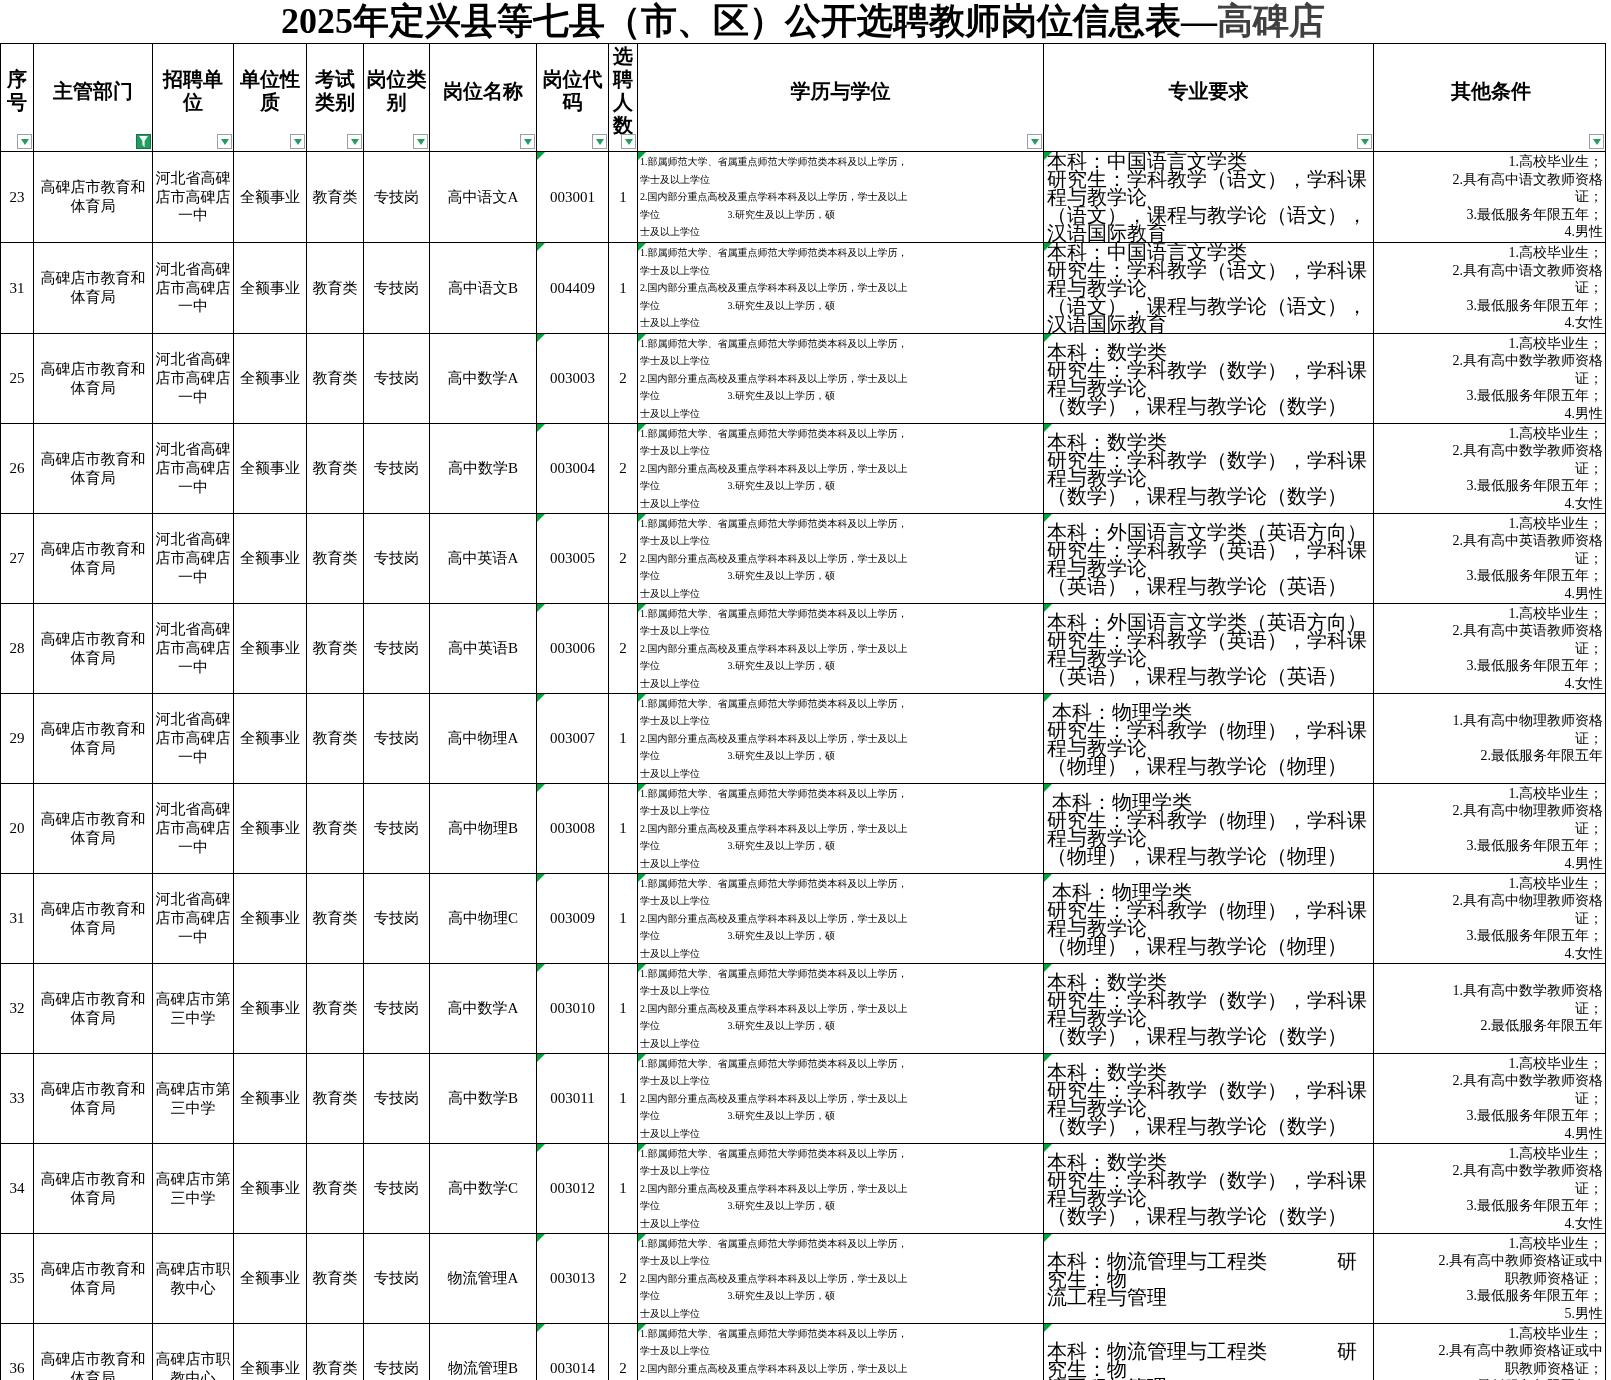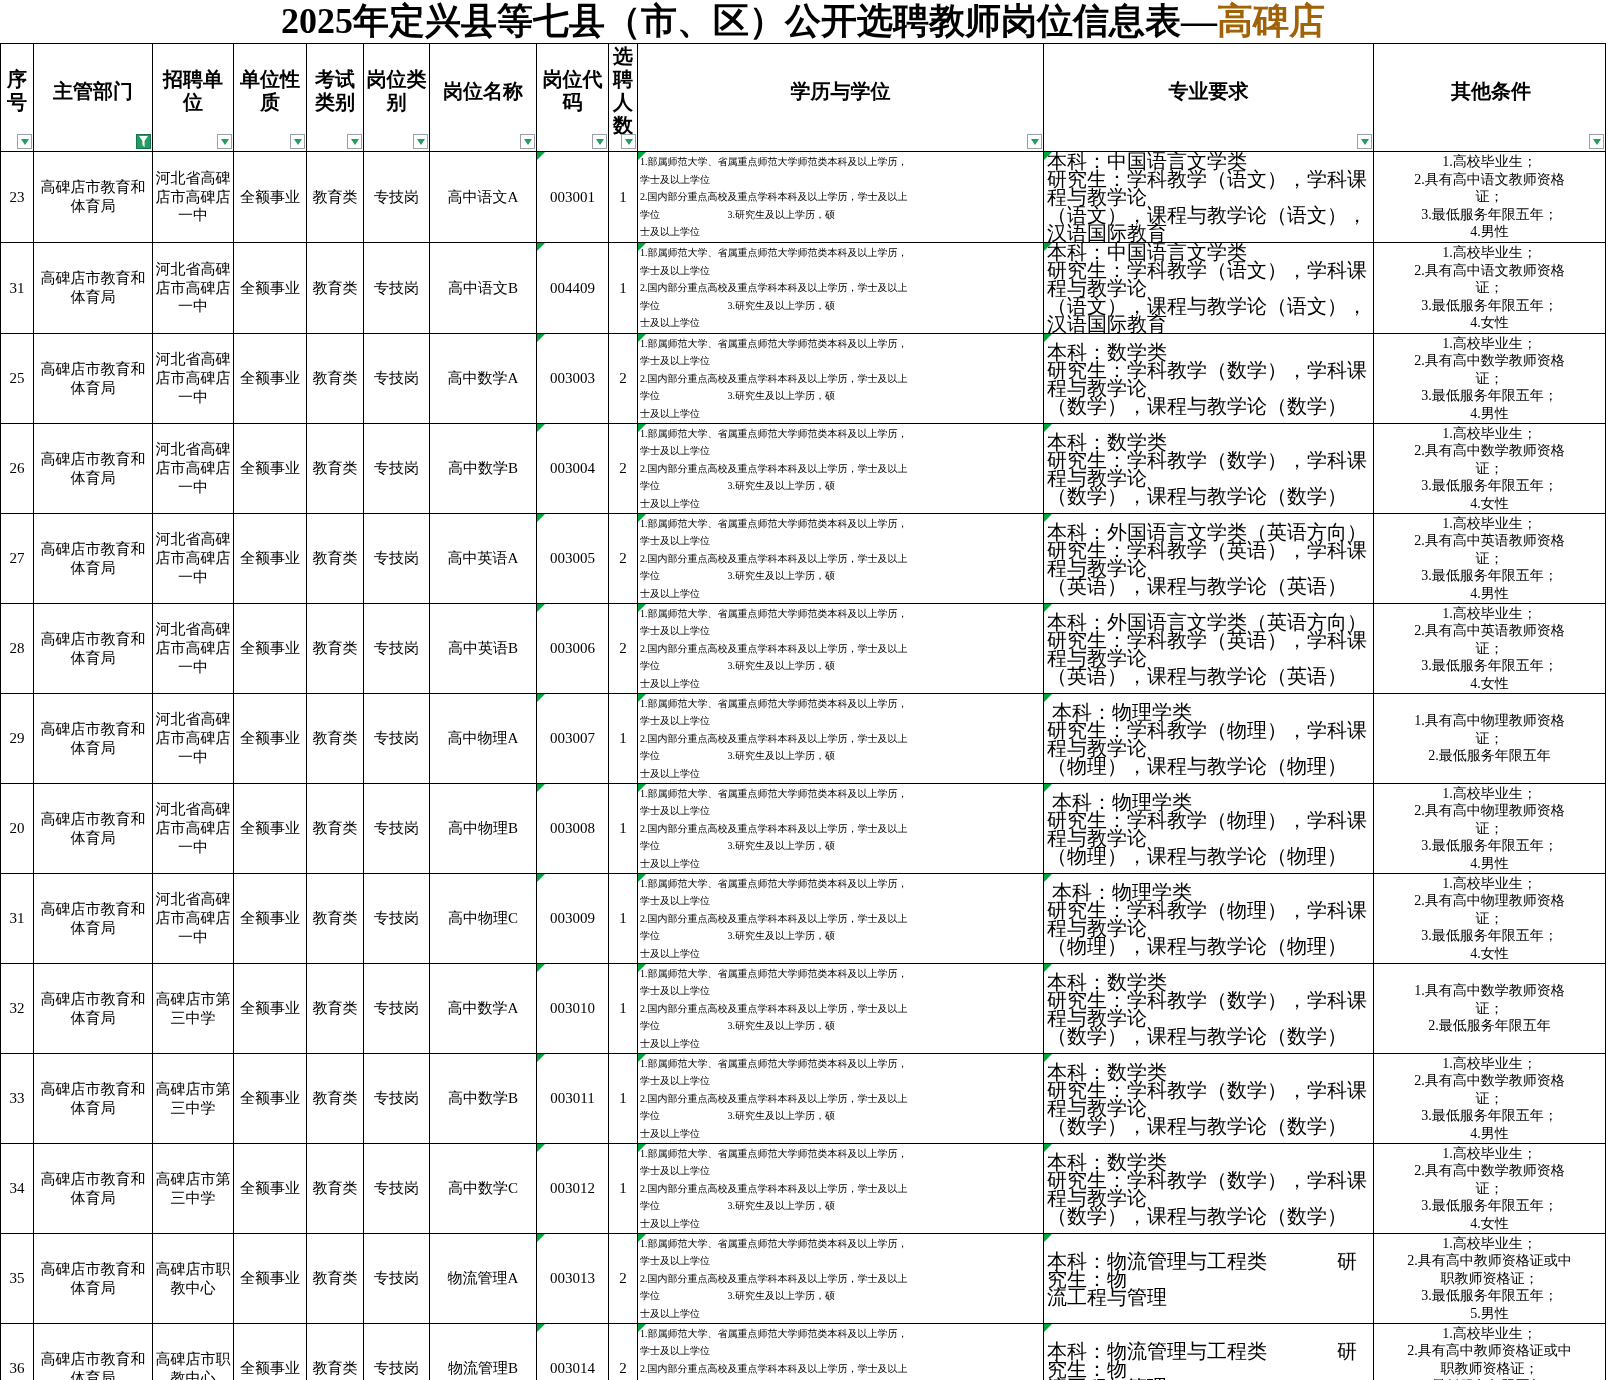--- a/index.html
+++ b/index.html
@@ -1,28 +1,28 @@
 <!DOCTYPE html>
 <html><head>
 <meta charset="utf-8">
 <style>
   html,body{margin:0;padding:0;background:#fff;}
   body{font-family:"Liberation Serif","DejaVu Serif",serif;color:#000;width:1611px;}
   .sheet{width:1606px;}
   .title{height:43px;line-height:43px;text-align:center;font-size:36px;font-weight:bold;white-space:nowrap;}
-  .title .red{color:#a16207;}
+  .title .red{color:#404040;}
   table{border-collapse:collapse;table-layout:fixed;width:1605px;}
   th,td{border:1px solid #000;overflow:hidden;position:relative;vertical-align:middle;box-sizing:border-box;}
   th{font-size:20px;font-weight:bold;text-align:center;padding:1px 1px 14px 1px;line-height:1.15;}
   thead tr{height:72px;}
   tbody tr{height:90px;}
   td.tc{text-align:center;font-size:15px;line-height:1.25;padding:0 1px;}
   td.xl{font-size:10px;line-height:17.4px;text-align:left;white-space:pre-wrap;padding:0 2px;vertical-align:middle;}
   td.zy{font-size:20px;line-height:18px;text-align:left;white-space:pre-wrap;padding:0 3px;vertical-align:middle;}
-  td.qt{font-size:14px;line-height:17.4px;text-align:center;white-space:pre-wrap;padding:0 2px;vertical-align:middle;}
+  td.qt{font-size:14px;line-height:17.4px;text-align:right;white-space:pre-wrap;padding:0 2px;vertical-align:middle;}
   th.left{text-align:center;padding-left:4px;}
   .corner::after{content:"";position:absolute;top:0;left:0;width:8px;height:8px;
     background:#00a63c;clip-path:polygon(0 0,100% 0,0 100%);}
   .fbtn{position:absolute;right:1px;bottom:2px;width:15px;height:15px;background:#fff;
     border:1px solid #9aa0a6;display:flex;align-items:center;justify-content:center;cursor:pointer;box-sizing:border-box;}
   .fbtn .arr{width:0;height:0;border-left:4px solid transparent;border-right:4px solid transparent;border-top:6px solid #1f9e60;}
   .fbtn.active{background:#1f9e60;border-color:#14744a;}
   .fbtn.active .funnel{width:9px;height:11px;background:#fff;
     clip-path:polygon(0 0,100% 0,62% 45%,62% 100%,38% 82%,38% 45%);}
 </style>

